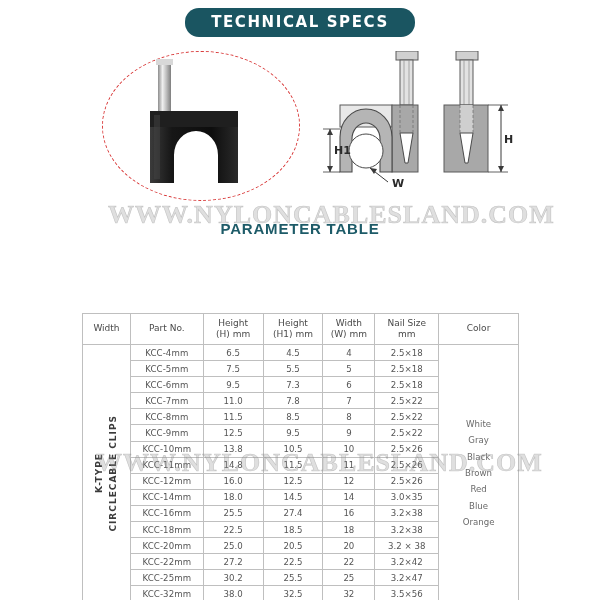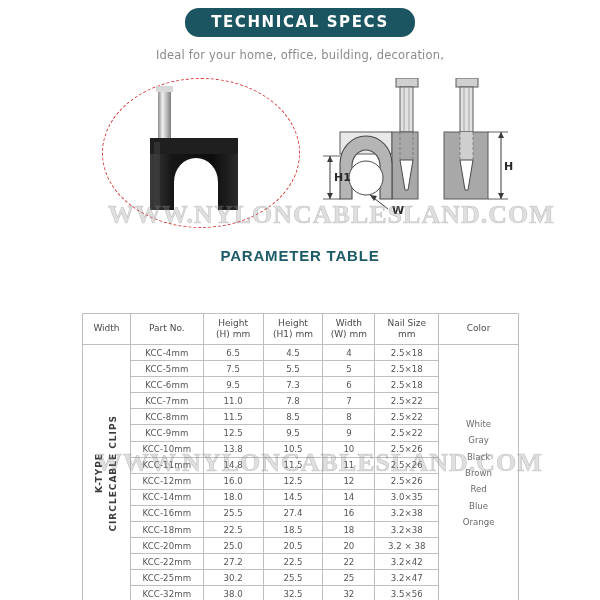--- a/index.html
+++ b/index.html
@@ -90,21 +90,20 @@
 </head>
 <body>
 
 <div class="page">
 
   <div class="badge-wrap">
     <span class="badge">TECHNICAL SPECS</span>
   </div>
 
   <div class="intro">
-    <div>Ideal for your home, office, building, decoration,</div>
   </div>
 
   <div class="band">
 
     <div class="photo-zone">
       <div class="dashed-circle"></div>
       <svg class="clip-photo" viewBox="0 0 130 140">
         <defs>
           <linearGradient id="nailg" x1="0" y1="0" x2="1" y2="0">
             <stop offset="0%" stop-color="#8d8d8d"></stop>

